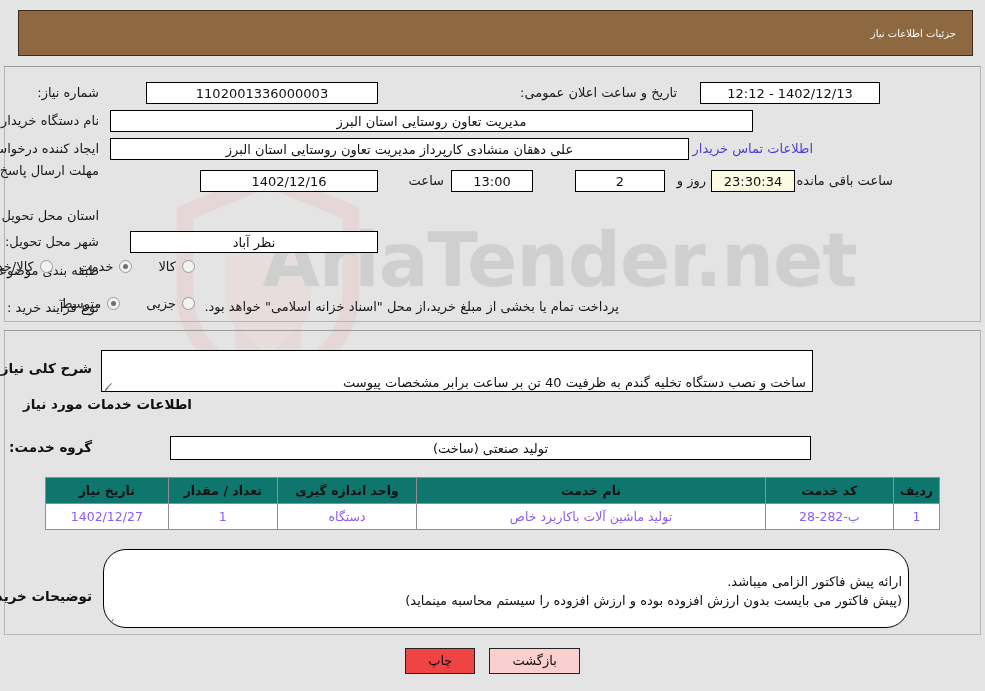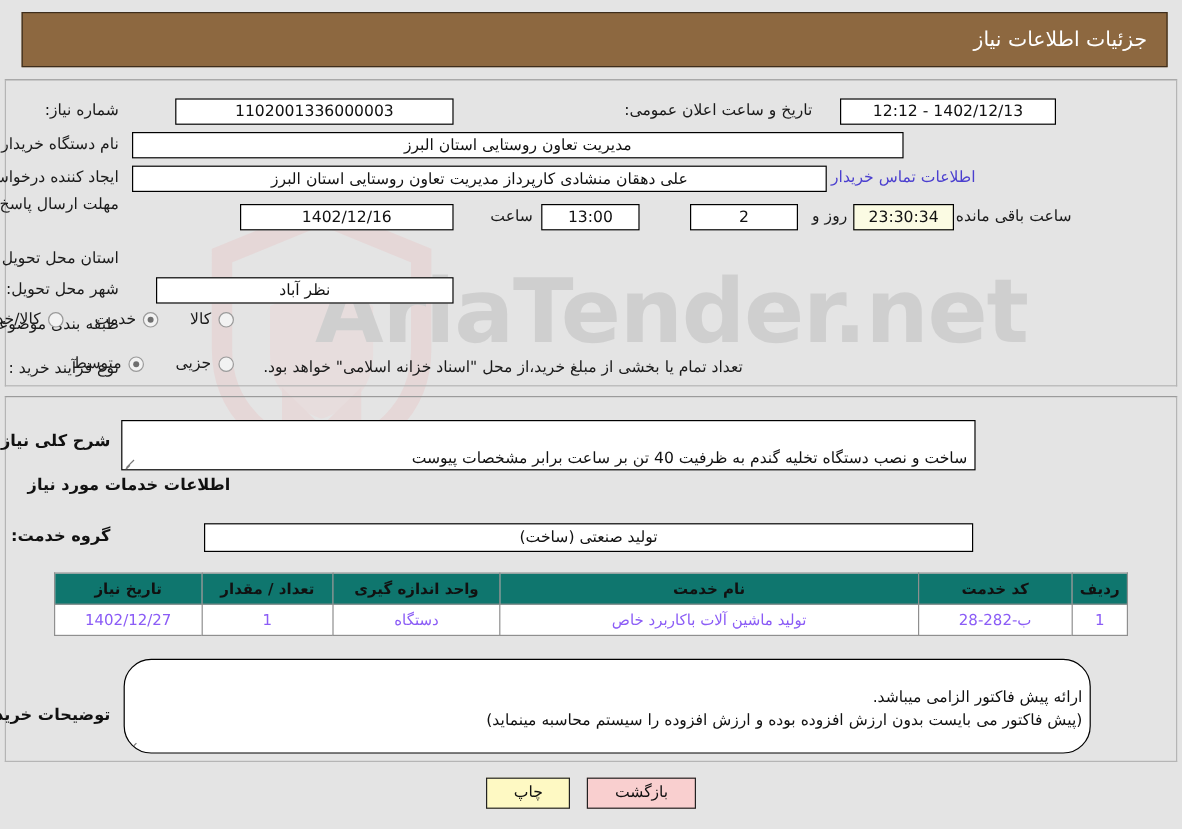--- a/index.html
+++ b/index.html
@@ -49,21 +49,21 @@
     position: absolute;
     left: 18px; top: 10px;
     width: 955px; height: 46px;
     background: #8d6840;
     border: 1px solid #3d2d1c;
     color: #ffffff;
     display: flex;
     align-items: center;
     justify-content: flex-start;
     padding: 0 16px;
-    font-size: 17px;
+    font-size: 10px;
     z-index: 3;
   }
 
   
   .panel {
     position: absolute;
     background: transparent;
     border: 1px solid #b5b5b5;
     border-top-color: #9b9b9b;
     z-index: 2;
@@ -251,21 +251,21 @@
   }
   .btn {
     border: 1px solid #222222;
     font-size: 13px;
     color: #111111;
     padding: 3px 22px;
     cursor: pointer;
     font-family: inherit;
     line-height: 18px;
   }
-  .btn-print  { background: #fef9c3; }
+  .btn-print  { background: #ef4444; }
   .btn-back   { background: #f9cfcf; }
 </style>
 </head>
 <body>
 
 <div id="page">
 
   <div class="watermark">
     <div class="wm-inner">
       <svg class="wm-shield" width="190" height="215" viewBox="0 0 190 215">
@@ -332,21 +332,21 @@
   <div class="radio-wrap" id="process-radios" style="right:790px; top:296px;">
       <div class="radio-item">
         <span class="radio-dot"></span>
         <span>جزیی</span>
       </div>
       <div class="radio-item">
         <span class="radio-dot on"></span>
         <span>متوسط</span>
       </div>
     </div>
-  <div class="statictext" style="right:366px; top:299px;">تعداد تمام یا بخشی از مبلغ خرید،از محل "اسناد خزانه اسلامی" خواهد بود.</div>
+  <div class="statictext" style="right:366px; top:299px;">پرداخت تمام یا بخشی از مبلغ خرید،از محل "اسناد خزانه اسلامی" خواهد بود.</div>
 
   <div class="panel" id="panel-mid"></div>
 
   <div class="boldlabel" style="right:893px; top:360px;">شرح کلی نیاز:</div>
   <div class="ta" style="right:172px; top:350px; width:712px; height:42px;">
     <span>ساخت و نصب دستگاه تخلیه گندم به ظرفیت 40 تن بر ساعت برابر مشخصات پیوست</span>
     <span class="grip"></span>
   </div>
 
   <div class="subheading" style="right:793px; top:396px;">اطلاعات خدمات مورد نیاز</div>

